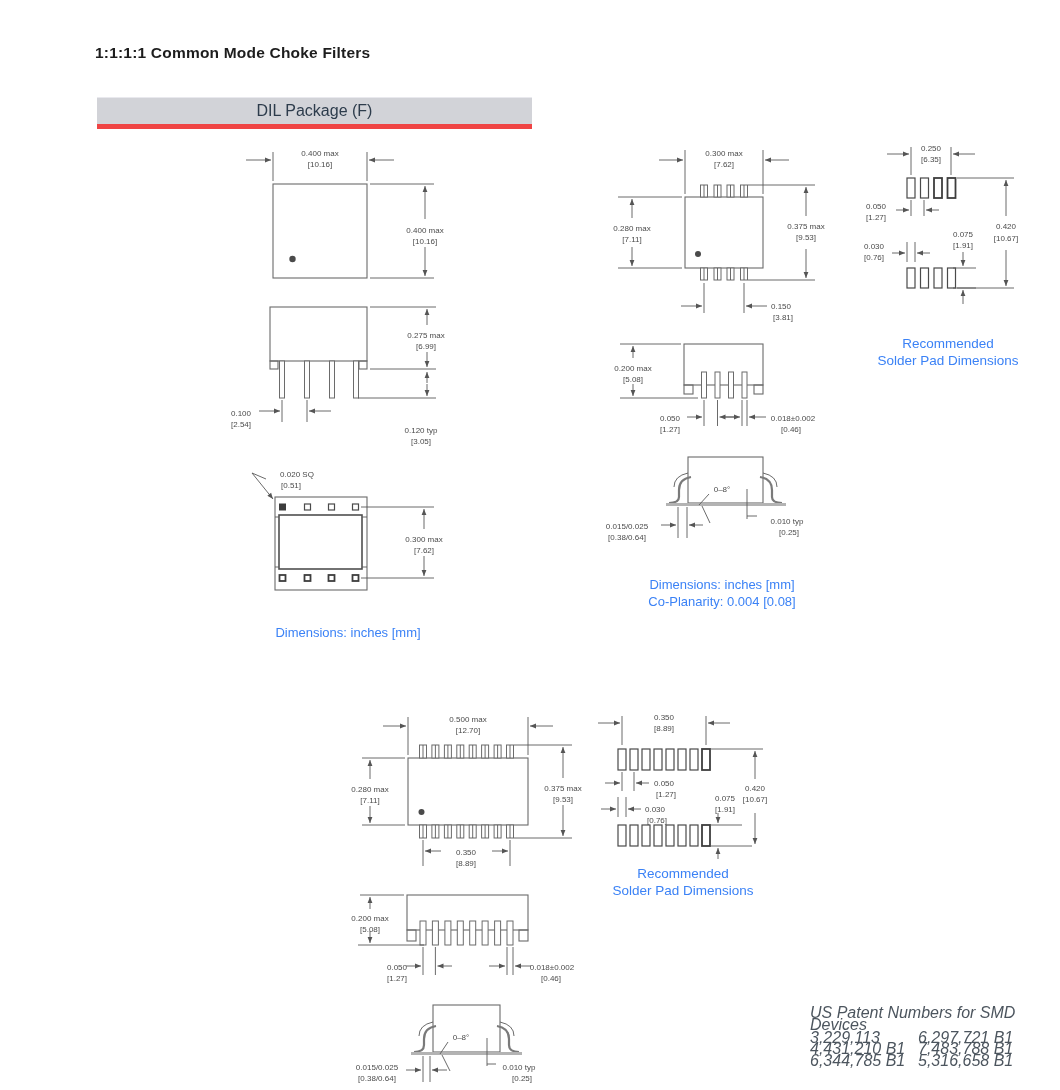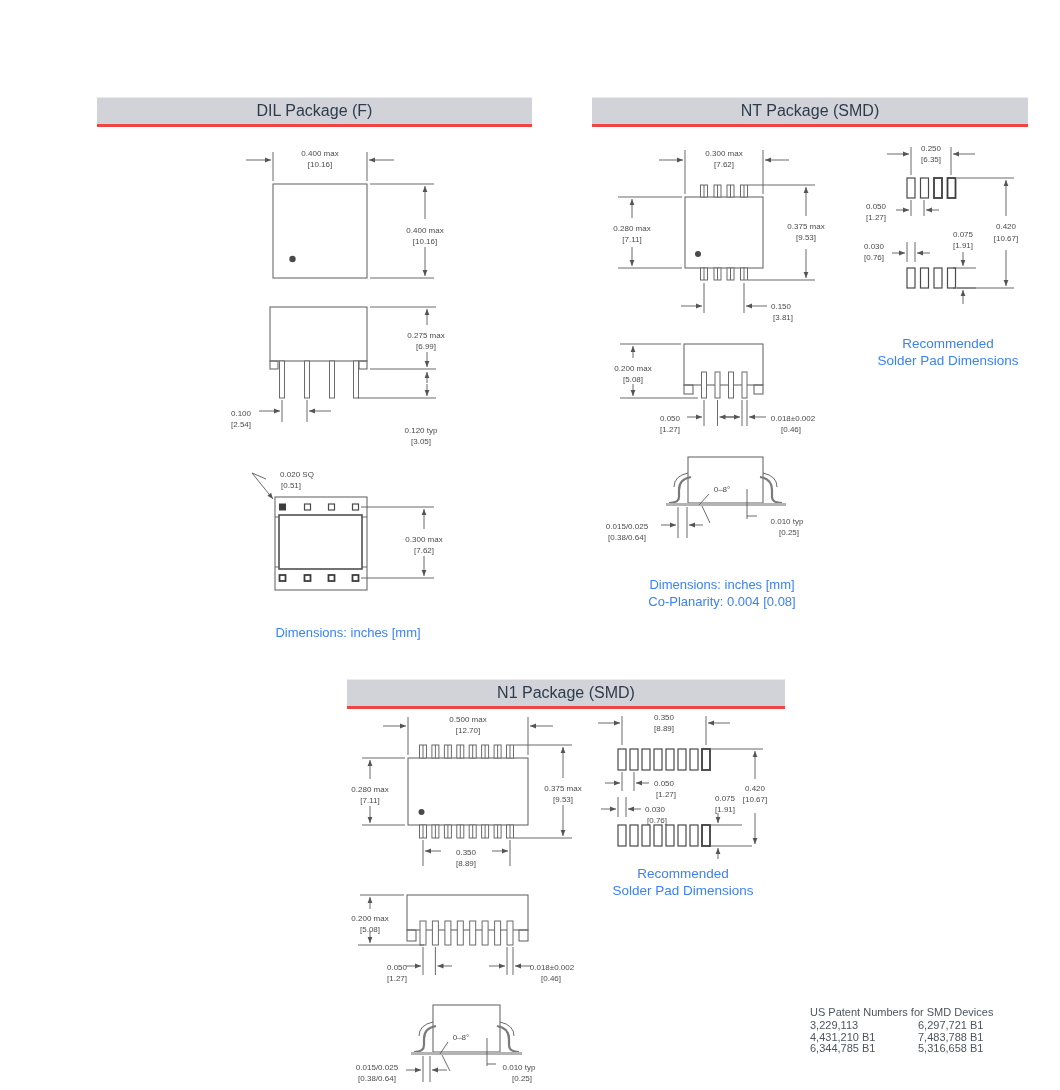--- a/index.html
+++ b/index.html
@@ -1,32 +1,32 @@
 <!DOCTYPE html>
 <html><head>
 <meta charset="utf-8">
 <style>
   html,body{margin:0;padding:0;background:#ffffff;}
   .page{position:relative;width:1060px;height:1090px;background:#ffffff;overflow:hidden;
         font-family:"Liberation Sans",sans-serif;}
   .title{position:absolute;left:95px;top:44px;font-size:15.5px;font-weight:bold;color:#1d1d1d;
          letter-spacing:.2px;}
   .hdr{position:absolute;height:26px;background:#d2d3d8;border-top:1px solid #e9e9ee;
-       border-bottom:3px solid #ef4444;color:#2d3c4c;font-size:16px;
+       border-bottom:5px solid #ef4444;color:#2d3c4c;font-size:16px;
        display:flex;align-items:center;justify-content:center;}
   #hdr-dil{left:97px;top:97px;width:435px;}
   #hdr-nt{left:592px;top:97px;width:436px;}
   #hdr-n1{left:347px;top:679px;width:438px;}
   .note{position:absolute;color:#3b82f6;font-size:13px;text-align:center;line-height:17px;}
   #note-dil{left:258px;top:624px;width:180px;}
   #padnote-nt{left:858px;top:335px;width:180px;font-size:13.5px;}
   #note-nt{left:618px;top:576px;width:208px;}
   #padnote-n1{left:593px;top:865px;width:180px;font-size:13.5px;}
-  .patents{position:absolute;left:810px;top:1007px;width:235px;color:#4c555e;font-size:11px;
-           line-height:11.8px;}
+  .patents{position:absolute;left:810px;top:1007px;width:235px;color:#4c555e;font-size:16px;
+           line-height:11.8px;font-style:italic;}
   .patents .pt{margin-bottom:1px;}
   .prow{display:flex;}
   .prow span:first-child{width:108px;}
   svg.draw{position:absolute;left:0;top:0;}
   svg .obj{fill:none;stroke:#6b6b6b;stroke-width:1.1;}
   svg .obj2{fill:none;stroke:#4f4f4f;stroke-width:1.6;}
   svg .dim{stroke:#5a5a5a;stroke-width:0.9;fill:none;}
   svg .pin{fill:#fdfdfd;stroke:#6b6b6b;stroke-width:1;}
   svg .lead{fill:#ffffff;stroke:#6b6b6b;stroke-width:1;}
   svg .padh{fill:none;stroke:#4a4a4a;stroke-width:1.2;}
@@ -35,29 +35,24 @@
   svg .wing{fill:none;stroke:#7a7a7a;stroke-width:2.2;}
   svg .seat{stroke:#b3b3b3;stroke-width:3;}
   svg text{font:8px "Liberation Sans",sans-serif;fill:#4b4b4b;text-anchor:middle;}
   svg text.st{text-anchor:start;}
 </style>
 </head>
 <body>
 
 <div class="page">
 
+  <div class="title">1:1:1:1 Common Mode Choke Filters</div>
 
   <div class="hdr" id="hdr-dil">
     <span>DIL Package (F)</span>
-  </div>
-  <div class="hdr" id="hdr-nt">
-    <span>NT Package (SMD)</span>
-  </div>
-  <div class="hdr" id="hdr-n1">
-    <span>N1 Package (SMD)</span>
   </div>
 
   <svg class="draw" width="1060" height="1090" viewBox="0 0 1060 1090">
     <defs>
       <marker id="ar" viewBox="0 0 10 10" refX="10" refY="5" markerWidth="8" markerHeight="6" orient="auto" markerUnits="userSpaceOnUse">
         <path d="M0,1 L10,5 L0,9 Z" fill="#555"></path>
       </marker>
     </defs>
 
     <g>

